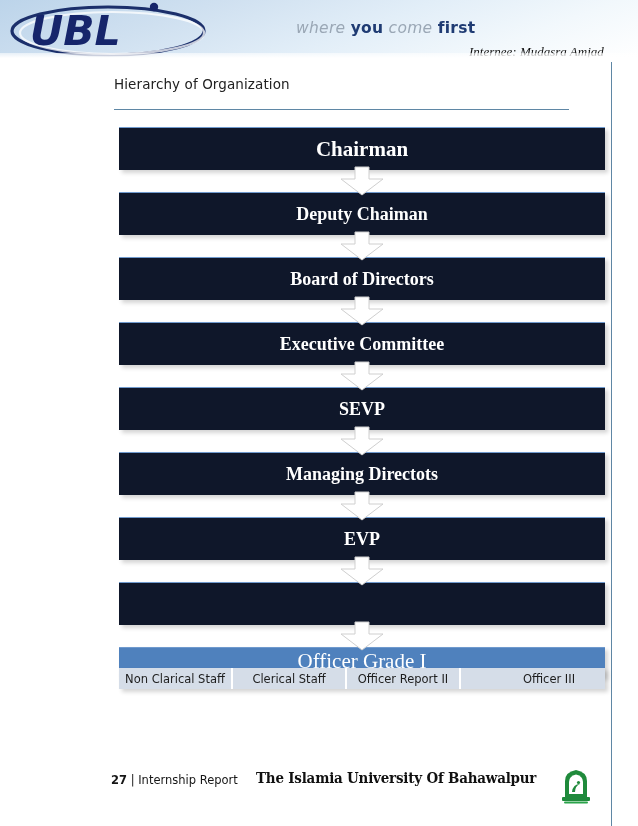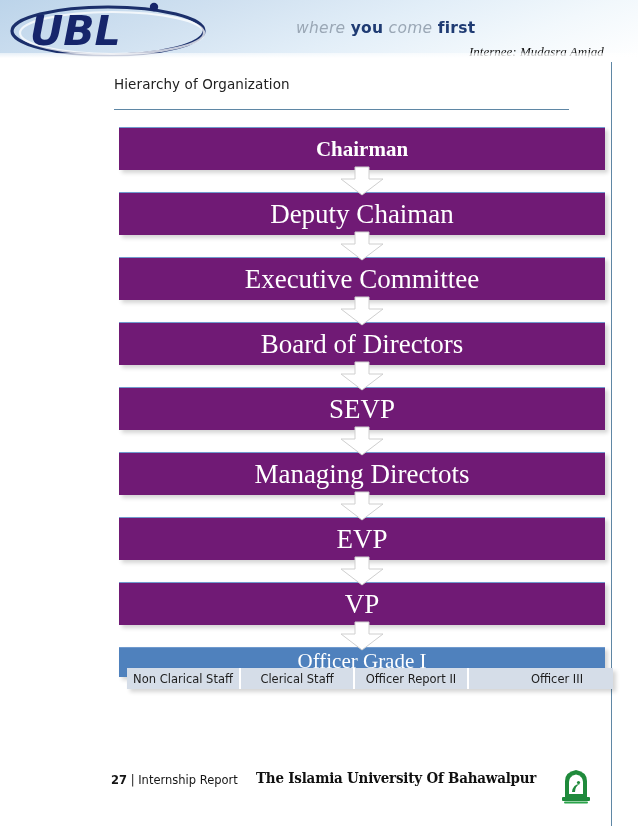--- a/index.html
+++ b/index.html
@@ -89,35 +89,36 @@
     position: absolute;
     left: 119px; top: 127px;
     width: 486px;
   }
 
   .node {
     position: relative;
     width: 486px;
     height: 43px;
     margin-bottom: 22px;
-    background: #701a75;
+    background: #0f172a;
     box-shadow: 3px 3px 4px rgba(0,0,0,0.17);
     border-top: 1px solid #6f9ace;
     box-sizing: border-box;
   }
   .node-label {
     position: absolute;
     left: 0; right: 0; top: 50%;
     transform: translateY(-50%);
     text-align: center;
     font-family: "Liberation Serif", serif;
-    font-size: 27px;
+    font-size: 18px;
     color: #ffffff;
     line-height: 1;
     white-space: nowrap;
+    font-weight: bold;
   }
   .node.first .node-label {
     font-weight: bold;
     font-size: 21px;
   }
 
   
   .arrow {
     position: absolute;
     left: 50%;
@@ -150,21 +151,21 @@
     left: 0; right: 0; top: 2px;
     text-align: center;
     font-family: "Liberation Serif", serif;
     font-size: 21px;
     color: #ffffff;
     line-height: 1.05;
     white-space: nowrap;
   }
   #staff-row {
     position: absolute;
-    left: 8px; top: 21px;
+    left: 0; top: 21px;
     width: 486px; height: 21px;
     display: flex;
     background: #d5dde8;
     box-shadow: 3px 3px 4px rgba(0,0,0,0.17);
     z-index: 4;
   }
   .staff-cell {
     flex: 1 1 0;
     display: flex;
     align-items: center;
@@ -257,38 +258,38 @@
   <div class="node">
     <span class="node-label">Deputy Chaiman</span>
     <span class="arrow">
       <svg width="46" height="30" viewBox="0 0 46 30" xmlns="http://www.w3.org/2000/svg">
         <polygon points="16,1 30,1 30,13 44,13 23,29 2,13 16,13" fill="#ffffff" stroke="#cfcfcf" stroke-width="1"></polygon>
       </svg>
     </span>
   </div>
 
   <div class="node">
+    <span class="node-label">Board of Directors</span>
+    <span class="arrow">
+      <svg width="46" height="30" viewBox="0 0 46 30" xmlns="http://www.w3.org/2000/svg">
+        <polygon points="16,1 30,1 30,13 44,13 23,29 2,13 16,13" fill="#ffffff" stroke="#cfcfcf" stroke-width="1"></polygon>
+      </svg>
+    </span>
+  </div>
+
+  <div class="node">
     <span class="node-label">Executive Committee</span>
     <span class="arrow">
       <svg width="46" height="30" viewBox="0 0 46 30" xmlns="http://www.w3.org/2000/svg">
         <polygon points="16,1 30,1 30,13 44,13 23,29 2,13 16,13" fill="#ffffff" stroke="#cfcfcf" stroke-width="1"></polygon>
       </svg>
     </span>
   </div>
 
   <div class="node">
-    <span class="node-label">Board of Directors</span>
-    <span class="arrow">
-      <svg width="46" height="30" viewBox="0 0 46 30" xmlns="http://www.w3.org/2000/svg">
-        <polygon points="16,1 30,1 30,13 44,13 23,29 2,13 16,13" fill="#ffffff" stroke="#cfcfcf" stroke-width="1"></polygon>
-      </svg>
-    </span>
-  </div>
-
-  <div class="node">
     <span class="node-label">SEVP</span>
     <span class="arrow">
       <svg width="46" height="30" viewBox="0 0 46 30" xmlns="http://www.w3.org/2000/svg">
         <polygon points="16,1 30,1 30,13 44,13 23,29 2,13 16,13" fill="#ffffff" stroke="#cfcfcf" stroke-width="1"></polygon>
       </svg>
     </span>
   </div>
 
   <div class="node">
     <span class="node-label">Managing Directots</span>
@@ -302,21 +303,20 @@
   <div class="node">
     <span class="node-label">EVP</span>
     <span class="arrow">
       <svg width="46" height="30" viewBox="0 0 46 30" xmlns="http://www.w3.org/2000/svg">
         <polygon points="16,1 30,1 30,13 44,13 23,29 2,13 16,13" fill="#ffffff" stroke="#cfcfcf" stroke-width="1"></polygon>
       </svg>
     </span>
   </div>
 
   <div class="node">
-    <span class="node-label">VP</span>
     <span class="arrow">
       <svg width="46" height="30" viewBox="0 0 46 30" xmlns="http://www.w3.org/2000/svg">
         <polygon points="16,1 30,1 30,13 44,13 23,29 2,13 16,13" fill="#ffffff" stroke="#cfcfcf" stroke-width="1"></polygon>
       </svg>
     </span>
   </div>
 
   <div id="bottom-group">
     <div id="officer-grade-box">
       <span id="officer-grade-label">Officer Grade I</span>

